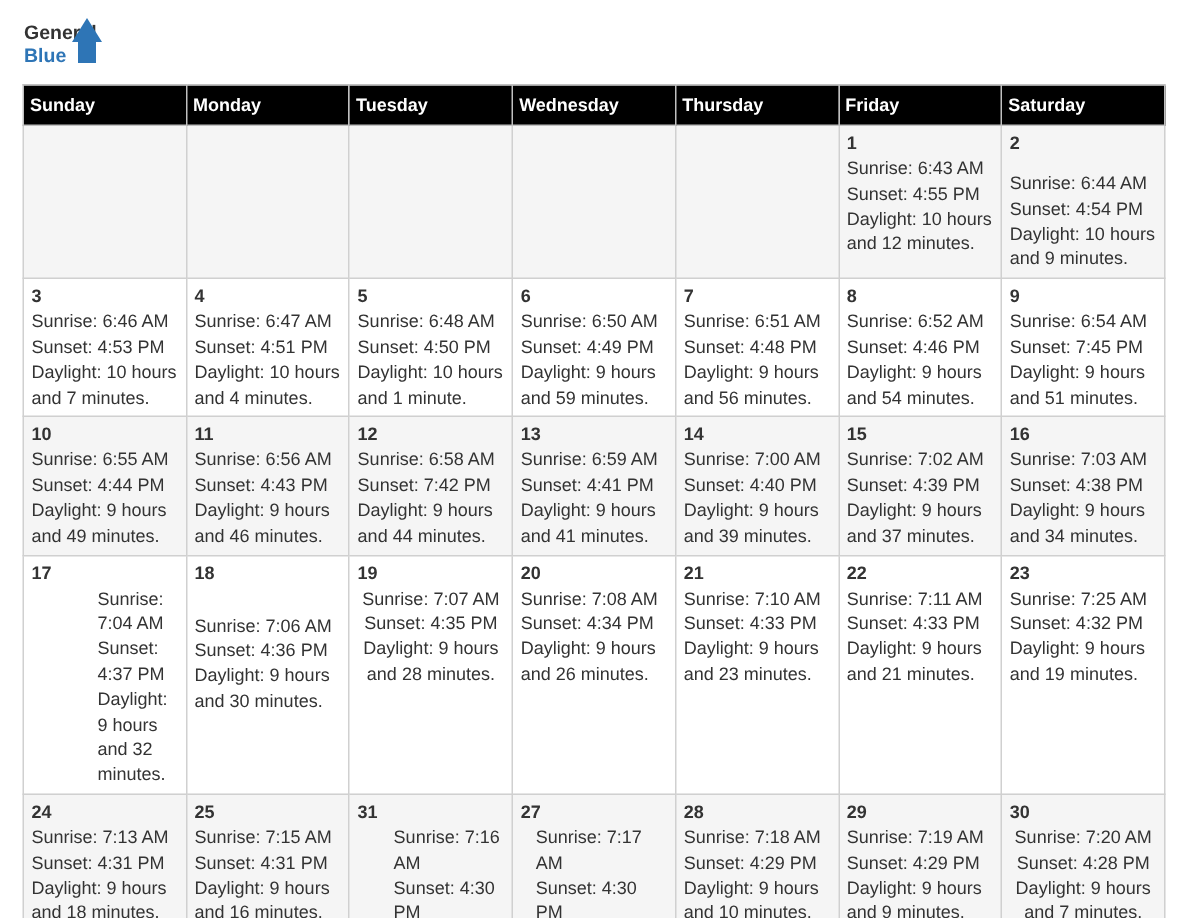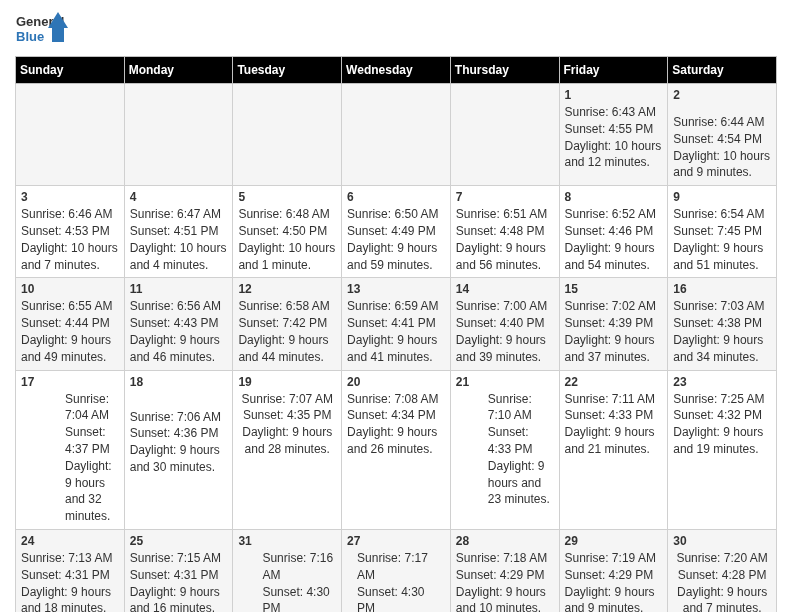--- a/index.html
+++ b/index.html
@@ -236,21 +236,21 @@
 Daylight: 9 hours and 28 minutes.</div>
         </td>
         <td>
           <span class="day-num">20</span>
           <div class="day-info" style="white-space: pre-line;">Sunrise: 7:08 AM
 Sunset: 4:34 PM
 Daylight: 9 hours and 26 minutes.</div>
         </td>
         <td>
           <span class="day-num">21</span>
-          <div class="day-info" style="white-space: pre-line; margin-left: 32px;">Sunrise: 7:10 AM
+          <div class="day-info" style="white-space: pre-line;">Sunrise: 7:10 AM
 Sunset: 4:33 PM
 Daylight: 9 hours and 23 minutes.</div>
         </td>
         <td>
           <span class="day-num">22</span>
           <div class="day-info" style="white-space: pre-line;">Sunrise: 7:11 AM
 Sunset: 4:33 PM
 Daylight: 9 hours and 21 minutes.</div>
         </td>
         <td>

